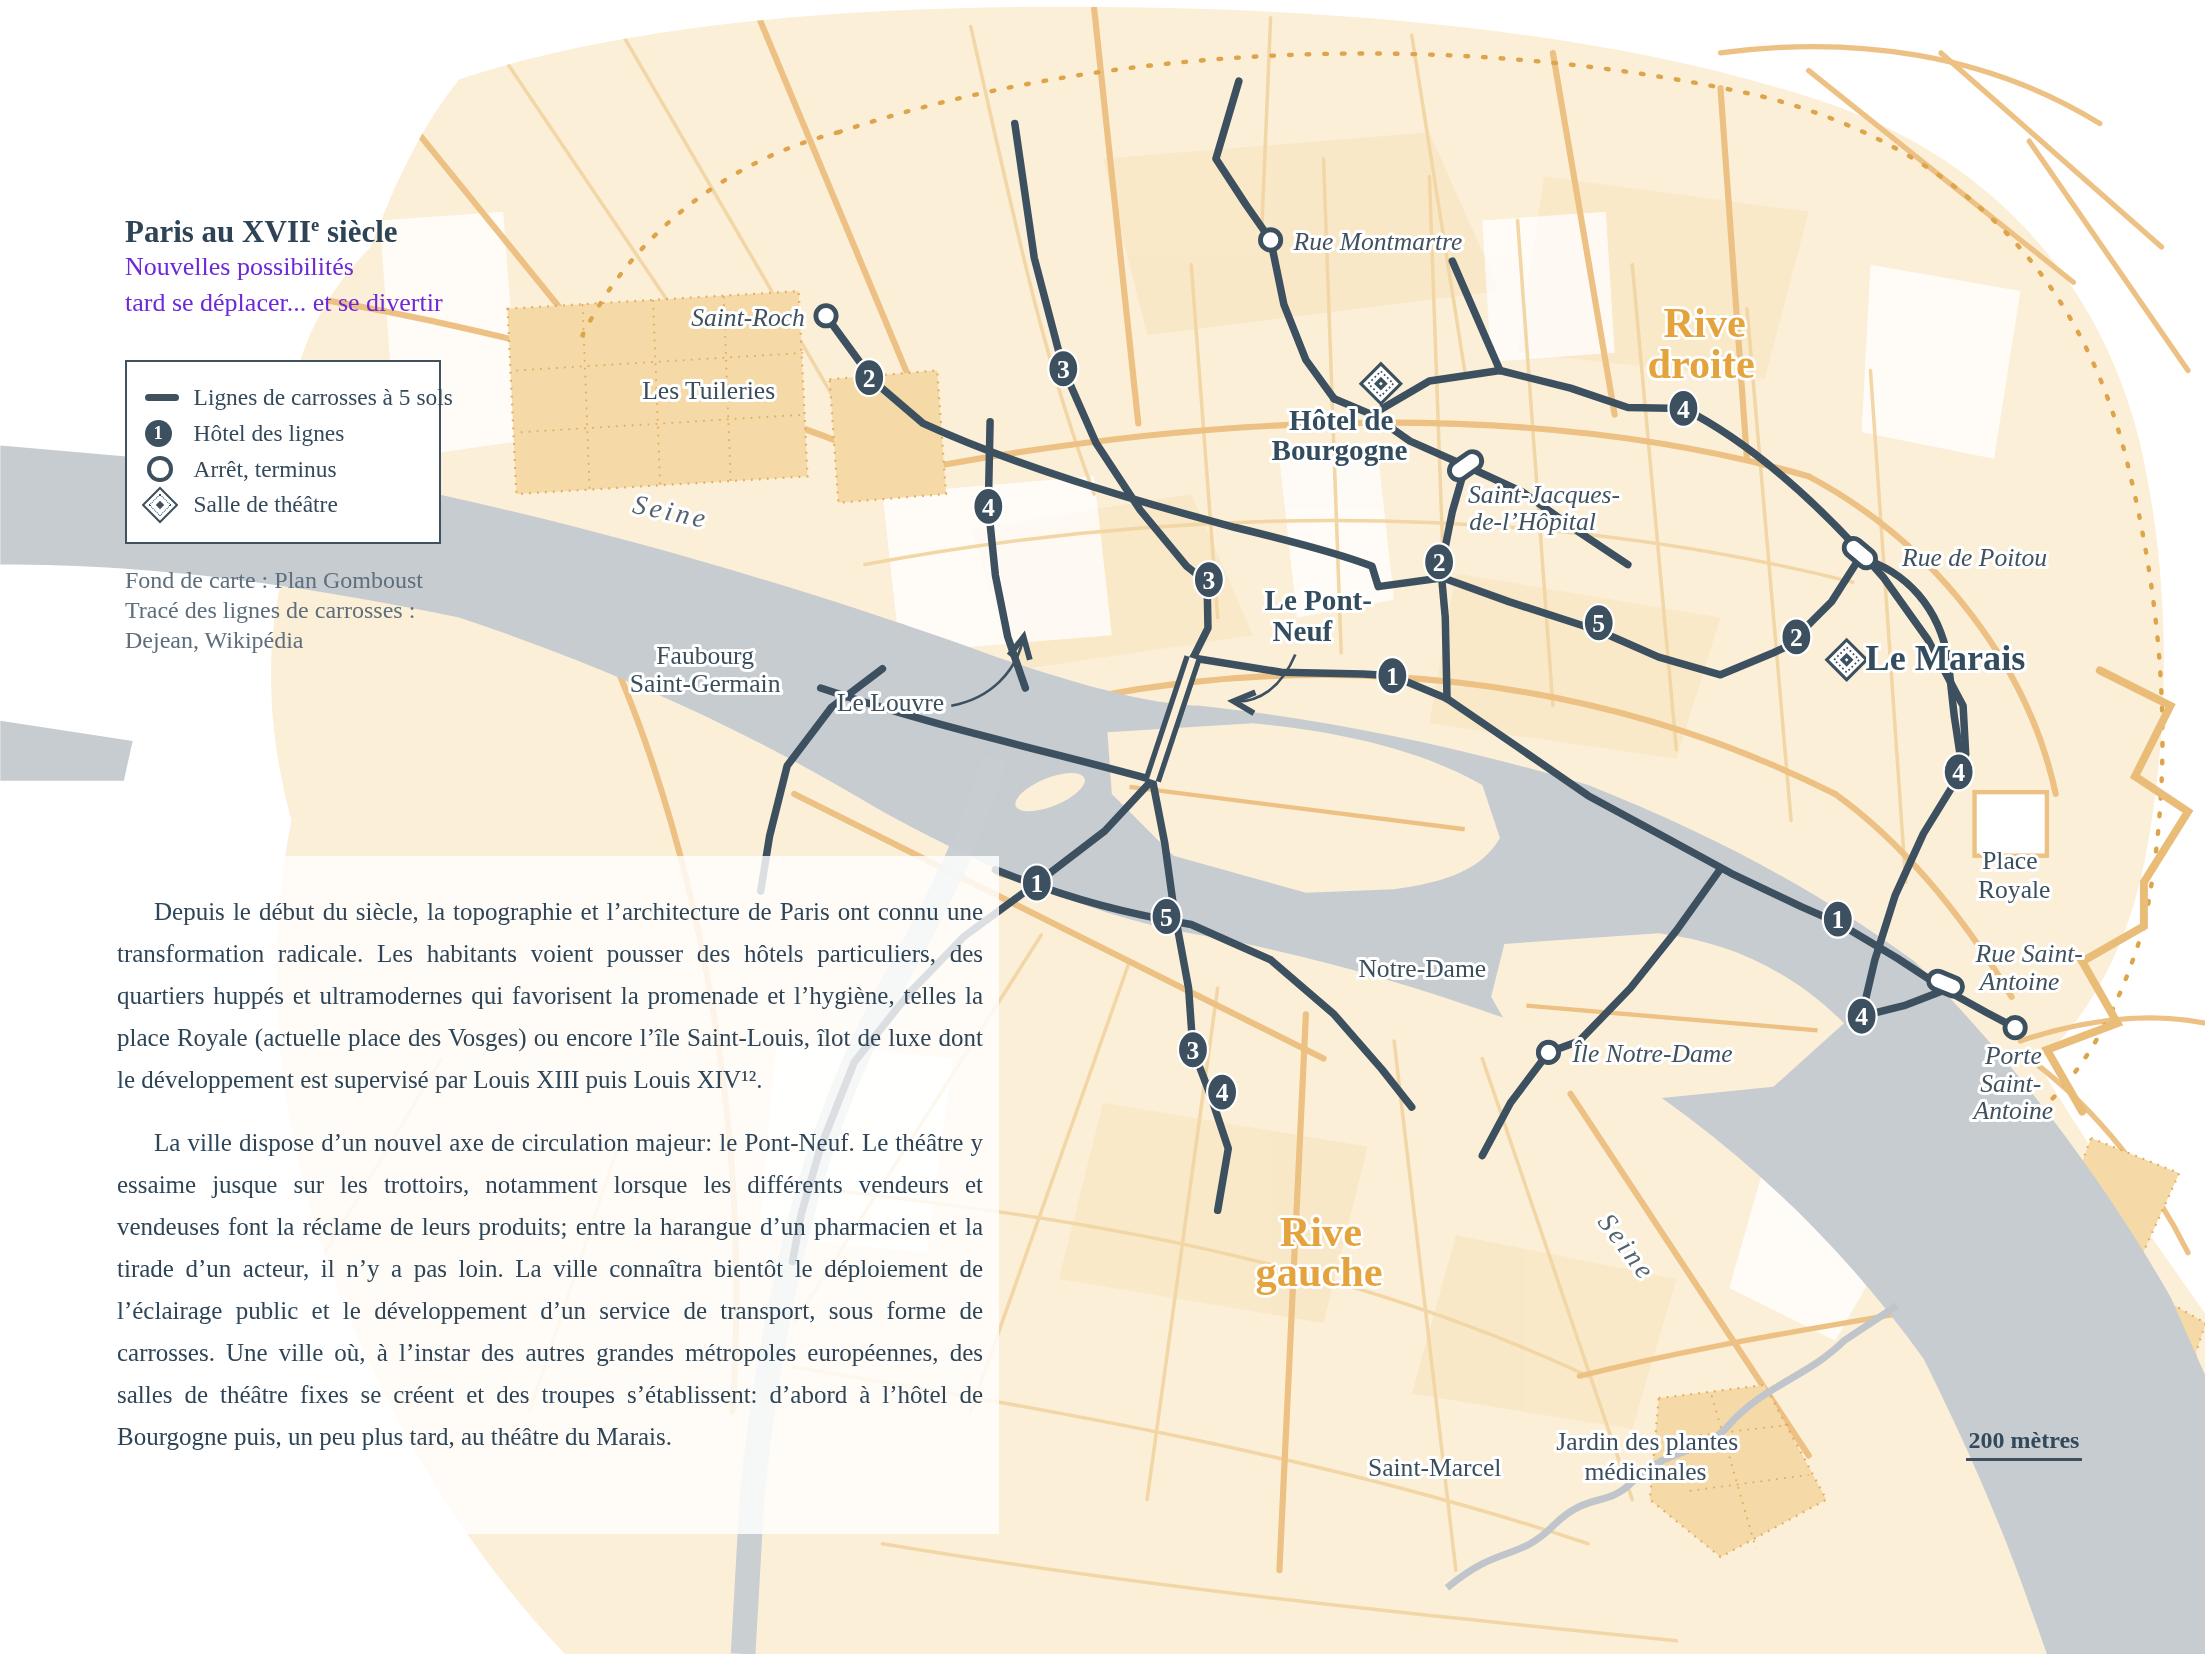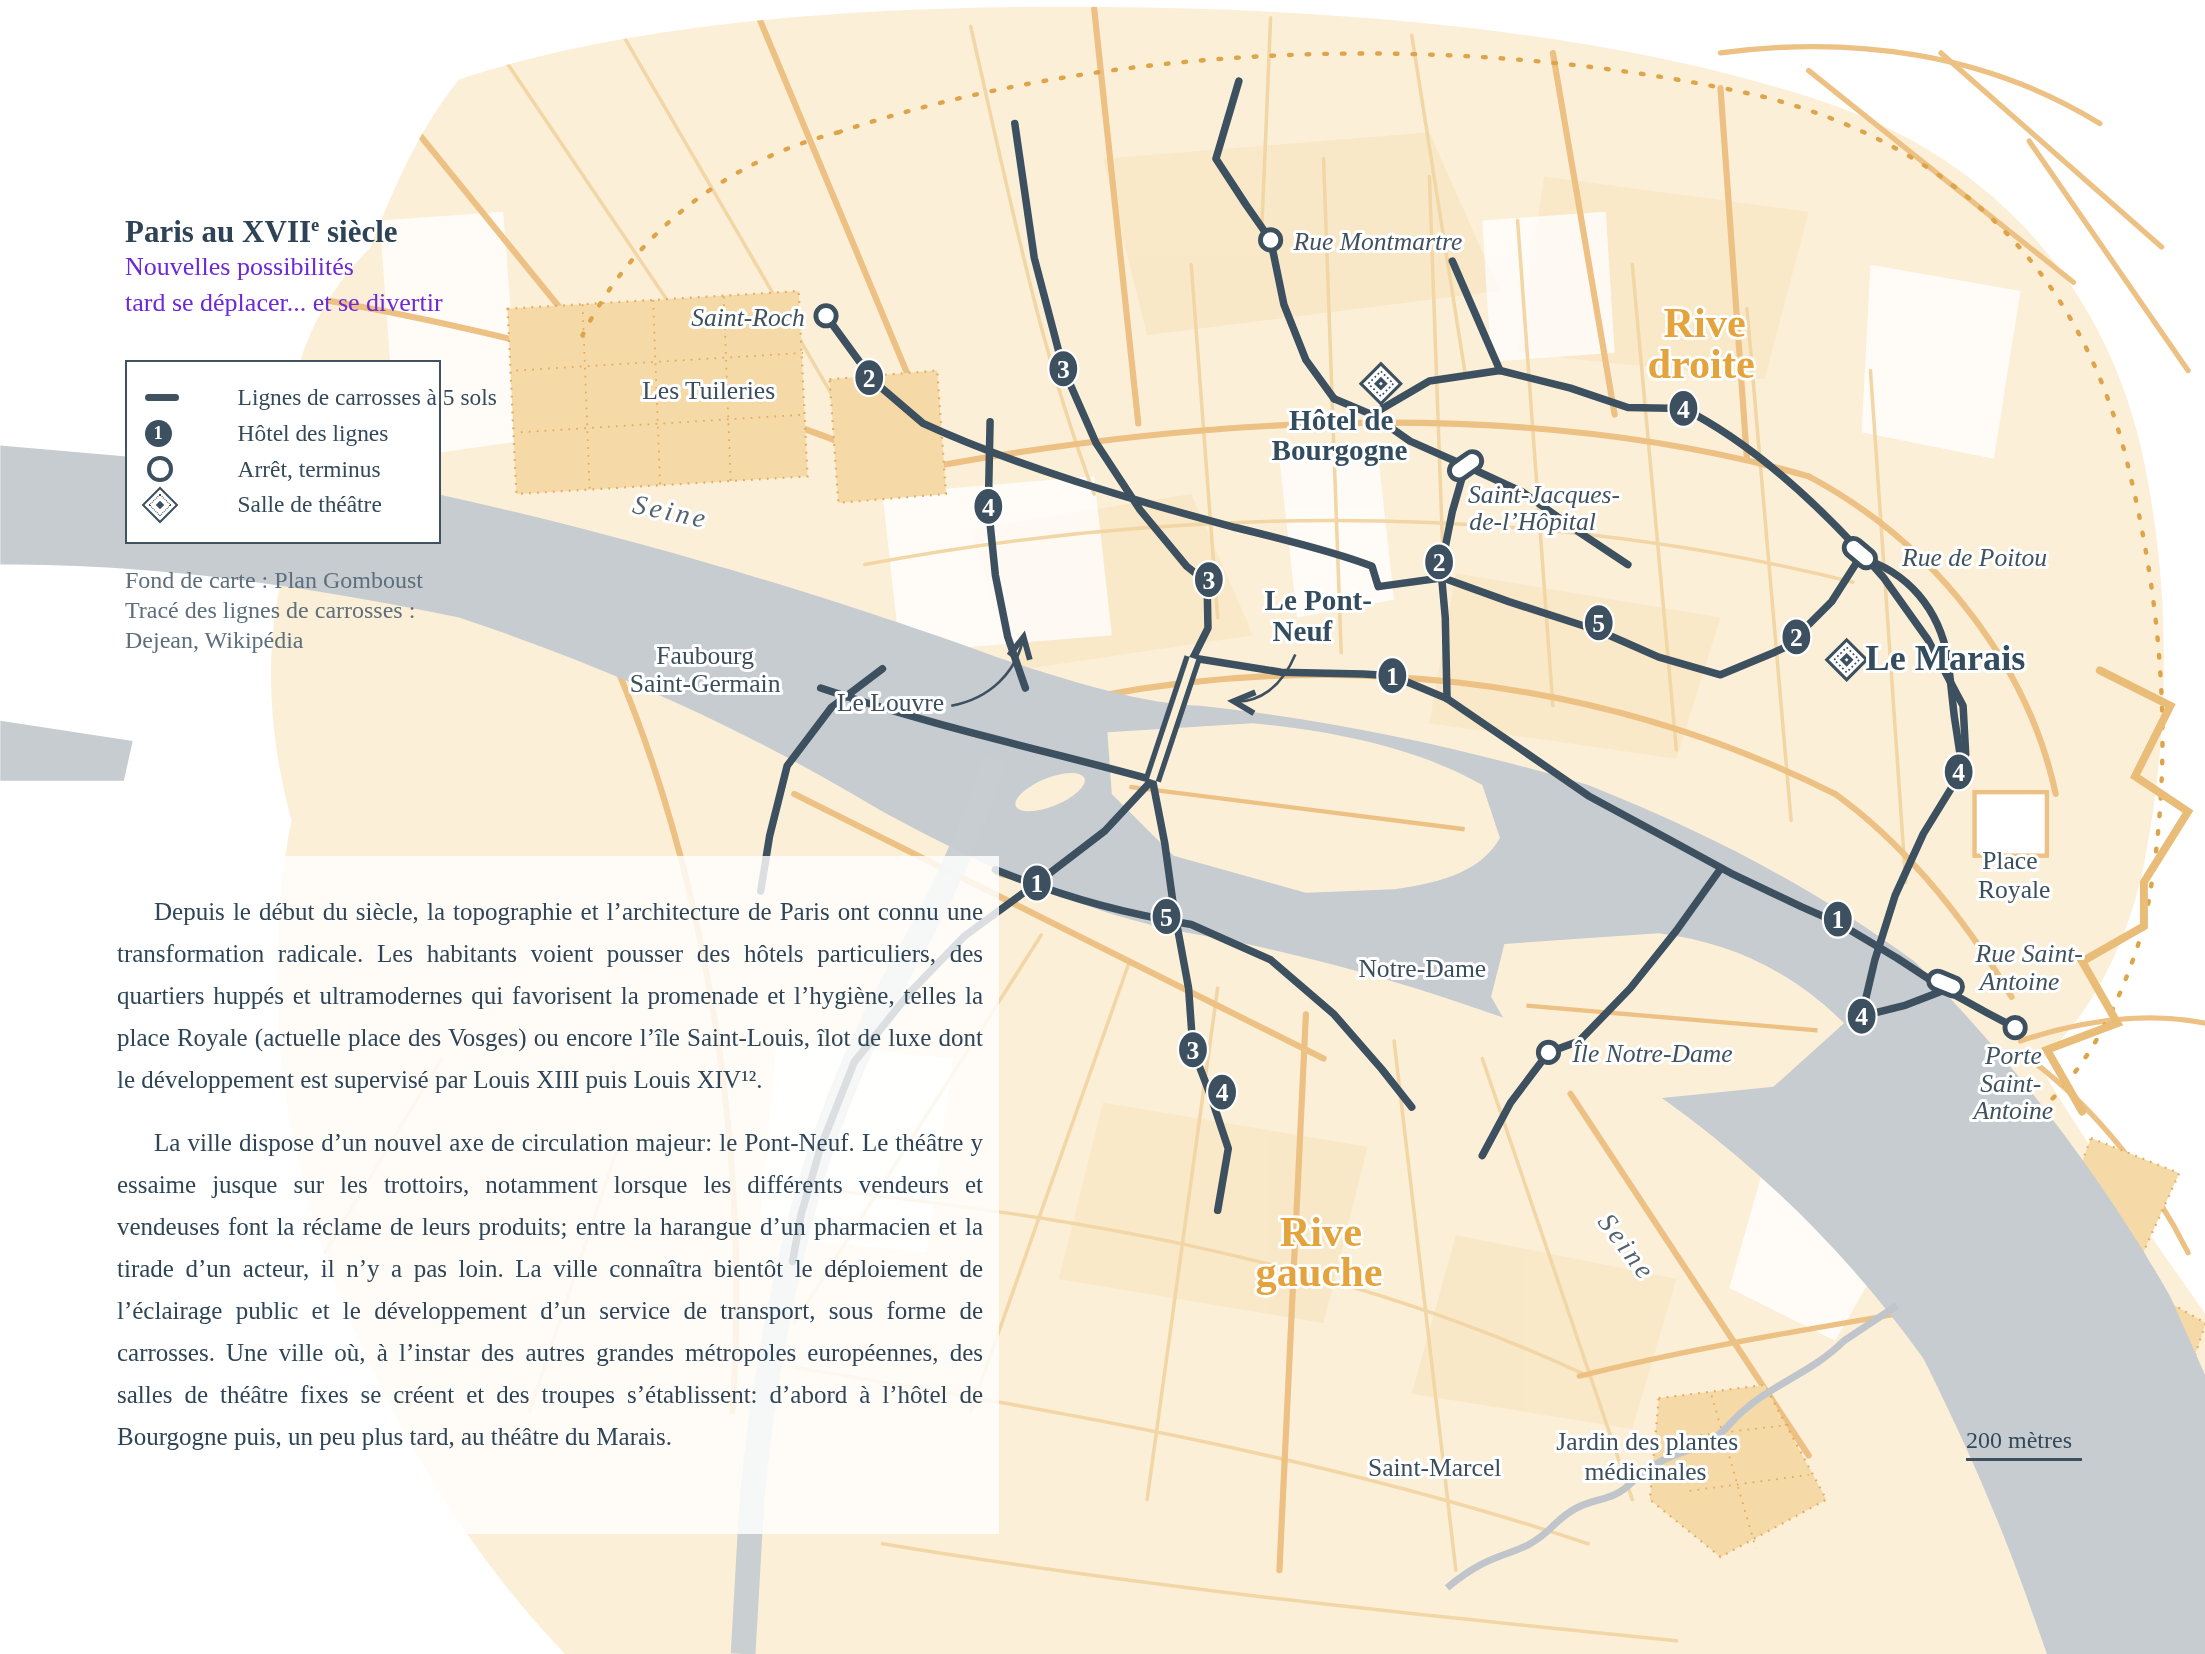--- a/index.html
+++ b/index.html
@@ -19,40 +19,40 @@
   text.badge-num{font-size:29px;font-weight:bold;fill:#ffffff;stroke:none;}
 
   
   .titleblock{position:absolute;left:125px;top:208px;color:#2f4557;}
   .titleblock h1{margin:0;font-size:31px;line-height:34px;font-weight:bold;color:#2e4456;}
   .titleblock h1 sup{font-size:18.5px;}
   .subtitle{font-size:26px;line-height:36px;color:#6d28d9;}
 
   .legendbox{position:absolute;left:125px;top:360px;width:316px;box-sizing:border-box;
              background:#ffffff;border:2.6px solid #40525f;padding:13.2px 16px 15px 17.6px;}
-  .legend-row{display:flex;align-items:center;margin:8.8px 0;gap:44px;}
+  .legend-row{display:flex;align-items:center;margin:8.8px 0;}
   .legend-icon{width:49px;flex:0 0 49px;display:flex;align-items:center;justify-content:flex-start;}
   .legend-label{font-size:23.4px;color:#34495a;white-space:nowrap;}
   .ic-line{width:34px;height:7px;border-radius:3.5px;background:#40525f;}
   .ic-badge{width:27px;height:27px;border-radius:50%;background:#3d5060;color:#fff;
             display:flex;align-items:center;justify-content:center;font-size:18.5px;font-weight:bold;}
   .ic-circle{width:17.6px;height:17.6px;border-radius:50%;border:4.4px solid #3d5060;background:#fff;margin-left:2.6px;}
   .ic-diamond{width:22px;height:22px;border:2.6px solid #3d5060;transform:rotate(45deg);
               display:flex;align-items:center;justify-content:center;margin-left:2.6px;background:#fff;}
   .ic-diamond .mid{width:13.2px;height:13.2px;border:1.8px dotted #3d5060;display:flex;align-items:center;justify-content:center;}
   .ic-diamond .core{width:6.2px;height:6.2px;background:#3d5060;}
 
   .sourceblock{position:absolute;left:125px;top:565px;font-size:24px;line-height:30px;color:#5d6e7c;}
 
   .text-panel{position:absolute;left:104px;top:856px;width:895px;height:678px;
               background:rgba(255,255,255,0.82);}
   .article{position:absolute;left:117px;top:879px;width:866px;color:#2e4557;}
   .article p{margin:12px 0 21px 0;font-size:25px;line-height:42px;text-align:justify;text-indent:37px;}
 
-  .scalebar{position:absolute;left:1966px;top:1427px;width:116px;color:#33495a;}
+  .scalebar{position:absolute;left:1966px;top:1427px;width:116px;text-align:center;color:#33495a;font-weight:bold;}
   .scalebar .lbl{font-size:24px;}
   .scalebar .bar{margin-top:4.4px;border-top:3.1px solid #3d5060;width:100%;height:0;}
 </style>
 </head>
 <body>
 
 <div class="page">
 
   <svg class="mapsvg" width="2206" height="1654" viewBox="0 0 2500 1875">
     <defs>

